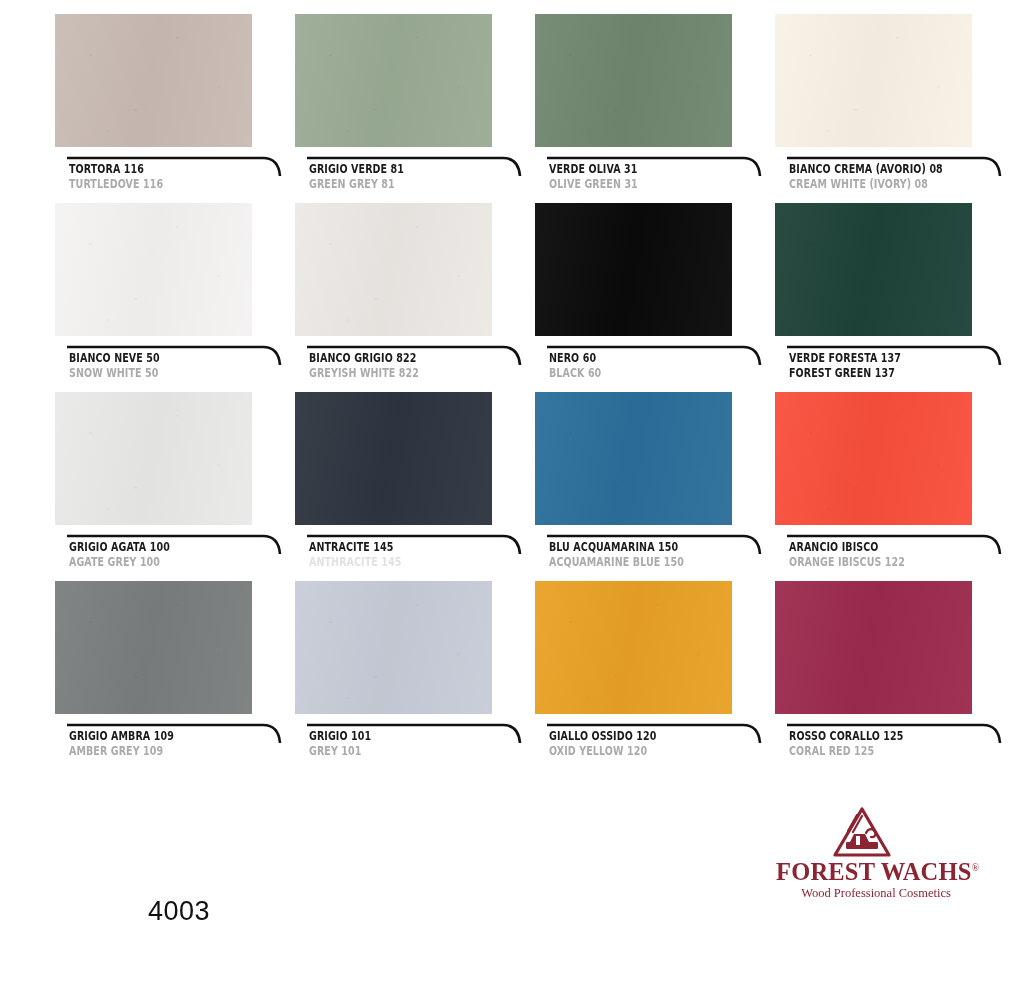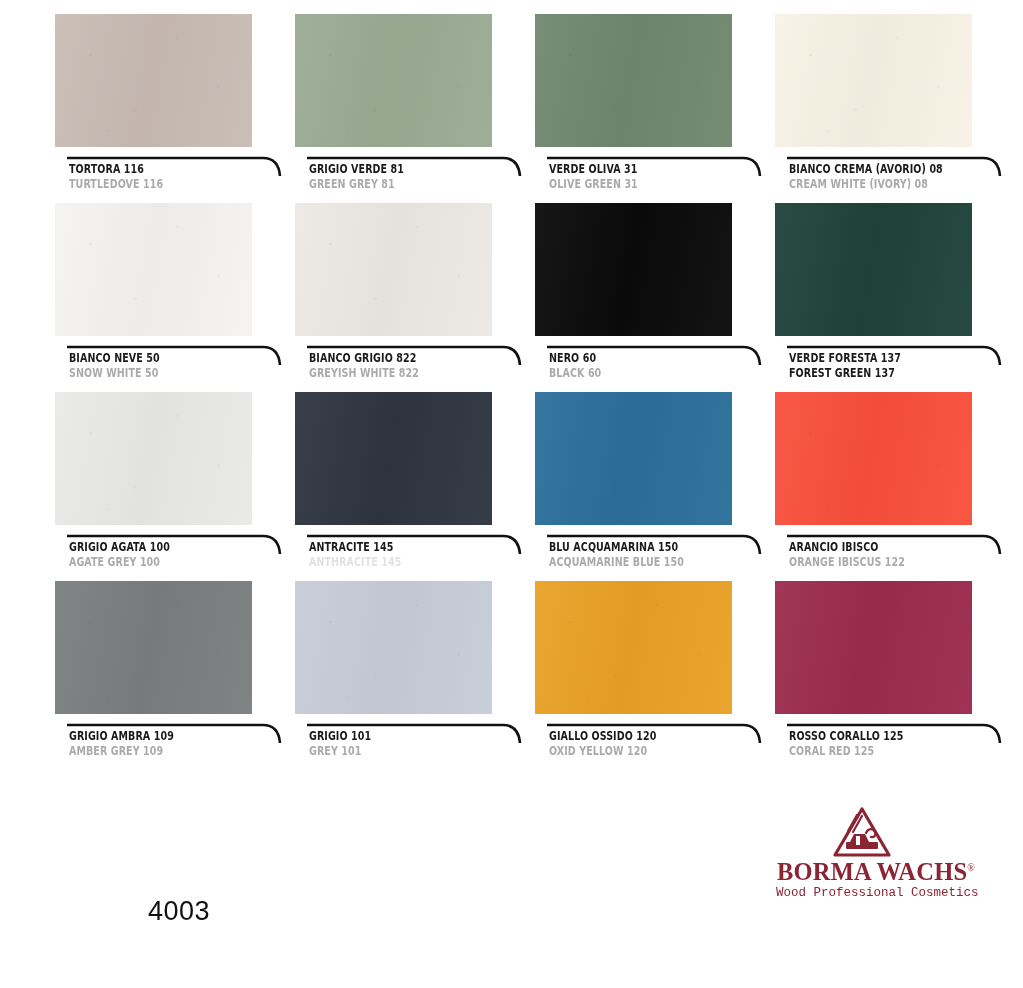--- a/index.html
+++ b/index.html
@@ -136,21 +136,21 @@
   }
   .logo-word sup {
     font-size: 10px;
     vertical-align: super;
     font-weight: normal;
   }
   .logo-tag {
     position: absolute;
     left: 0px; top: 80px;
     width: 200px;
-    font-family: Liberation Mono, monospace;
+    font-family: Liberation Serif, serif;
     font-size: 12.5px;
     color: #8B2433;
     text-align: center;
     white-space: nowrap;
   }
 </style>
 </head>
 <body>
 
 <div id="page">
@@ -358,18 +358,18 @@
         <path d="M30 3 L57 49 L3 49 Z" fill="none" stroke="#8B2433" stroke-width="3.2" stroke-linejoin="round"></path>
         <path d="M30 10 L21 26" fill="none" stroke="#8B2433" stroke-width="2.2" stroke-linecap="round"></path>
         <path d="M25 9 L16 25" fill="none" stroke="#8B2433" stroke-width="2.2" stroke-linecap="round"></path>
         <rect x="14" y="36" width="32" height="7" rx="1.2" fill="#8B2433"></rect>
         <path d="M18 36 L22 28 L33 28 L37 36 Z" fill="#8B2433"></path>
         <path d="M34 27 C36 22 41 22 43 26 C44.5 29 42 32 39 31" fill="none" stroke="#8B2433" stroke-width="2.2" stroke-linecap="round"></path>
         <rect x="24" y="30" width="4" height="9" fill="#ffffff"></rect>
       </svg>
     </div>
     <div class="logo-word">
-      <span>BORMA WACHS</span><sup>®</sup>
+      <span>FOREST WACHS</span><sup>®</sup>
     </div>
     <div class="logo-tag">Wood Professional Cosmetics</div>
   </div>
 
 </div>
 
 </body></html>

